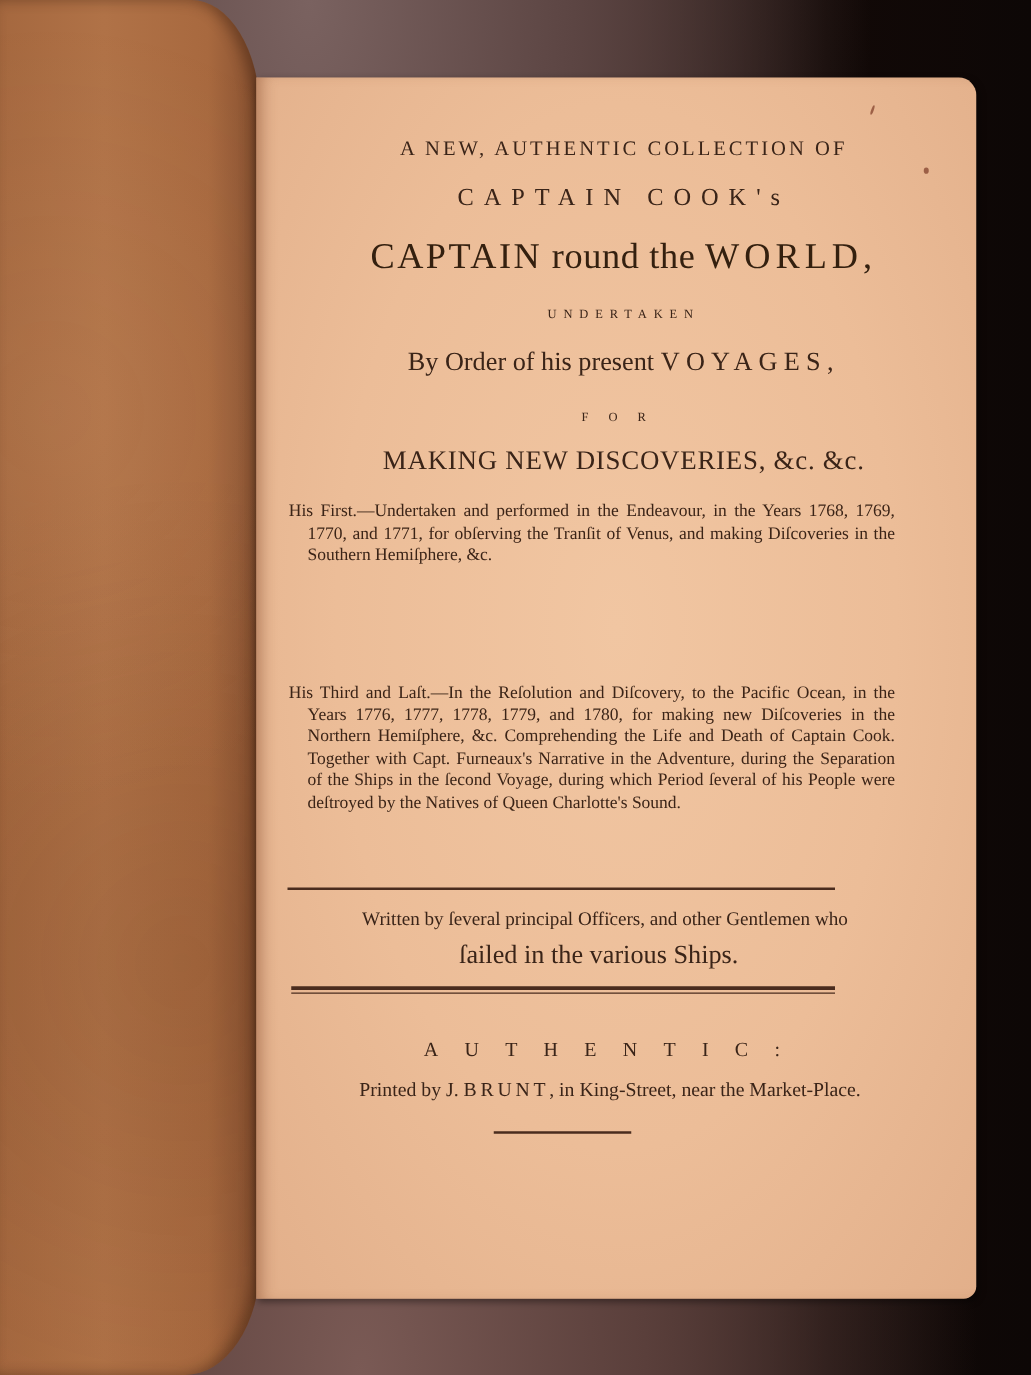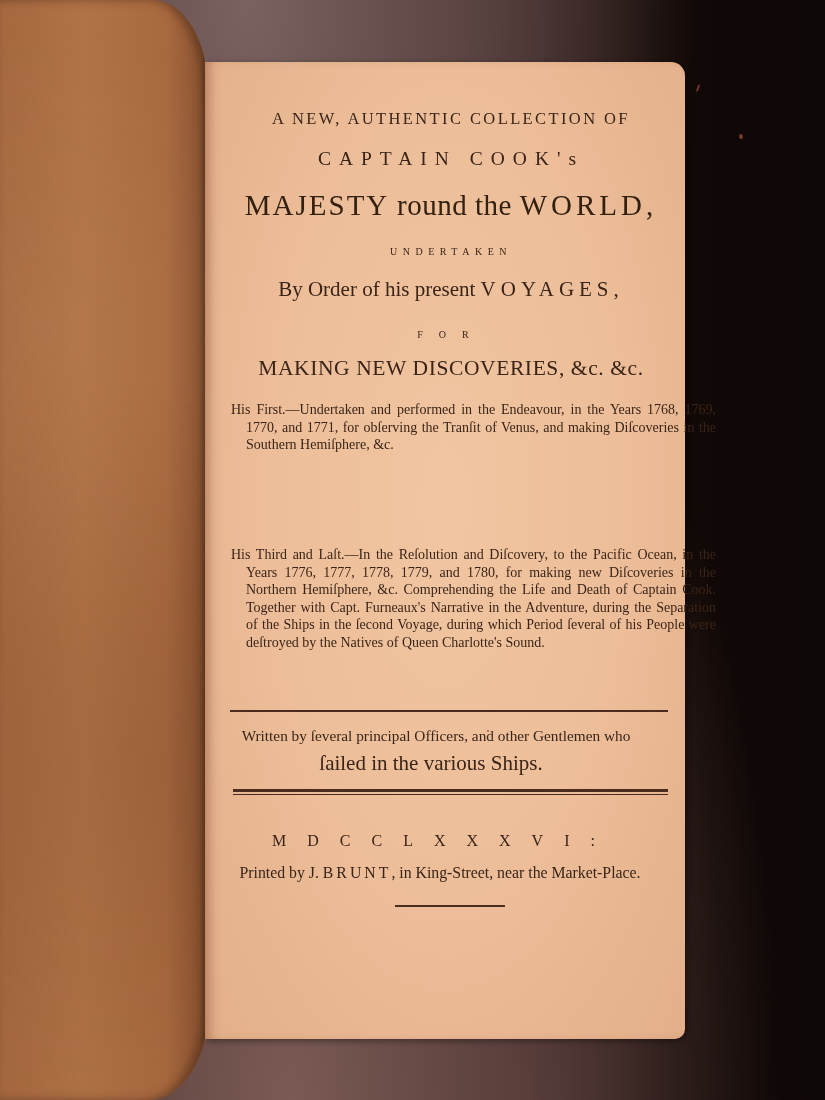--- a/index.html
+++ b/index.html
@@ -43,21 +43,21 @@
     background:
       radial-gradient(circle at 20% 30%, rgba(255,220,180,0.06), transparent 40%),
       radial-gradient(circle at 70% 70%, rgba(60,30,10,0.10), transparent 50%);
     border-radius: inherit;
   }
   
   .page {
     position: absolute;
     left: 205px;
     top: 62px;
-    width: 480px;
+    width: 576px;
     height: 977px;
     background:
       radial-gradient(ellipse at 50% 45%, #f1c6a2 0%, #ecbd98 55%, #e2af8a 100%);
     border-top-right-radius: 14px;
     border-bottom-right-radius: 10px;
     box-shadow: inset 10px 0 12px -6px rgba(120,60,30,0.45), 2px 2px 6px rgba(0,0,0,0.4);
     color: #3a2418;
   }
   .page-inner {
     position: absolute;
@@ -192,21 +192,21 @@
 <div class="cover"></div>
 
 <div class="page">
   <div class="page-inner">
 
     <div class="line l-authentic">A NEW, AUTHENTIC COLLECTION OF</div>
 
     <div class="line l-cook">CAPTAIN COOK's</div>
 
     <div class="line l-voyages">
-      <span class="caps">MAJESTY</span><span> round the </span><span class="caps-wide">WORLD,</span>
+      <span class="caps">CAPTAIN</span><span> round the </span><span class="caps-wide">WORLD,</span>
     </div>
 
     <div class="line l-undertaken">UNDERTAKEN</div>
 
     <div class="line l-majesty">
       <span>By Order of his present </span><span class="caps-wide">VOYAGES,</span>
     </div>
 
     <div class="line l-for">FOR</div>
 
@@ -218,21 +218,21 @@
     <div class="para para-third">His Third and Laſt.—In the Reſolution and Diſcovery, to the Pacific Ocean, in the Years 1776, 1777, 1778, 1779, and 1780, for making new Diſcoveries in the Northern Hemiſphere, &amp;c. Comprehending the Life and Death of Captain Cook. Together with Capt. Furneaux's Narrative in the Adventure, during the Separation of the Ships in the ſecond Voyage, during which Period ſeveral of his People were deſtroyed by the Natives of Queen Charlotte's Sound.</div>
 
     <div class="rule rule-1"></div>
 
     <div class="line l-written">Written by ſeveral principal Officers, and other Gentlemen who</div>
     <div class="line l-sailed">ſailed in the various Ships.</div>
 
     <div class="rule rule-2a"></div>
     <div class="rule rule-2b"></div>
 
-    <div class="line l-sheffield">MDCCLXXXVI:</div>
+    <div class="line l-sheffield">AUTHENTIC:</div>
 
     <div class="line l-printed">
       <span>Printed by J. </span><span class="caps-wide">BRUNT</span><span>, in King-Street, near the Market-Place.</span>
     </div>
 
     <div class="rule-short"></div>
 
 
     <div class="fleck" style="left:470px; top:22px; width:2px; height:8px; transform:rotate(20deg);"></div>
     <div class="fleck" style="left:512px; top:72px; width:4px; height:5px;"></div>

